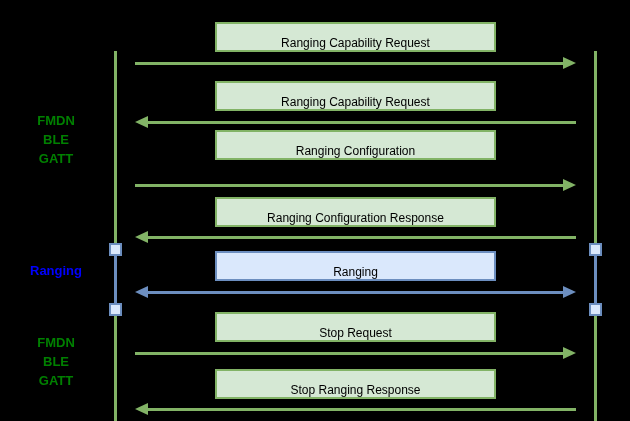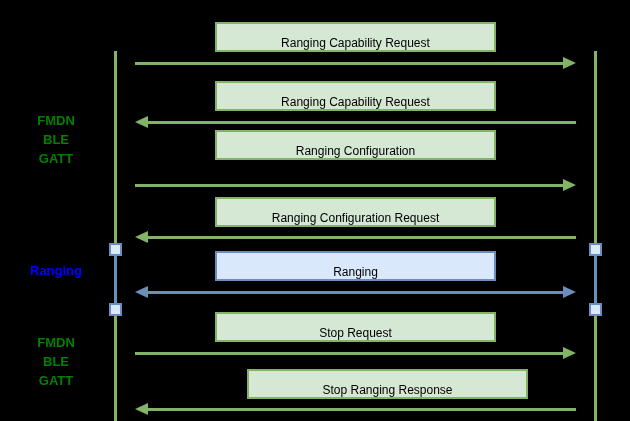--- a/index.html
+++ b/index.html
@@ -121,21 +121,21 @@
       <span>Ranging Configuration</span>
     </div>
     <div class="msg-arrow dir-right" style="top: 179px;">
           <div class="arrow-line"></div>
           <div class="arrow-head right"></div>
         </div>
   </div>
 
   <div>
     <div class="msg-box" style="top: 197px;">
-      <span>Ranging Configuration Request</span>
+      <span>Ranging Configuration Response</span>
     </div>
     <div class="msg-arrow dir-left" style="top: 231px;">
           <div class="arrow-line"></div>
           <div class="arrow-head left"></div>
         </div>
   </div>
 
   <div>
     <div class="msg-box blue" style="top: 251px;">
       <span>Ranging</span>
@@ -151,21 +151,21 @@
     <div class="msg-box" style="top: 312px;">
       <span>Stop Request</span>
     </div>
     <div class="msg-arrow dir-right" style="top: 347px;">
           <div class="arrow-line"></div>
           <div class="arrow-head right"></div>
         </div>
   </div>
 
   <div>
-    <div class="msg-box" style="top: 369px; margin-left: 32px;">
+    <div class="msg-box" style="top: 369px;">
       <span>Stop Ranging Response</span>
     </div>
     <div class="msg-arrow dir-left" style="top: 403px;">
           <div class="arrow-line"></div>
           <div class="arrow-head left"></div>
         </div>
   </div>
 </div>
 </div>
 

